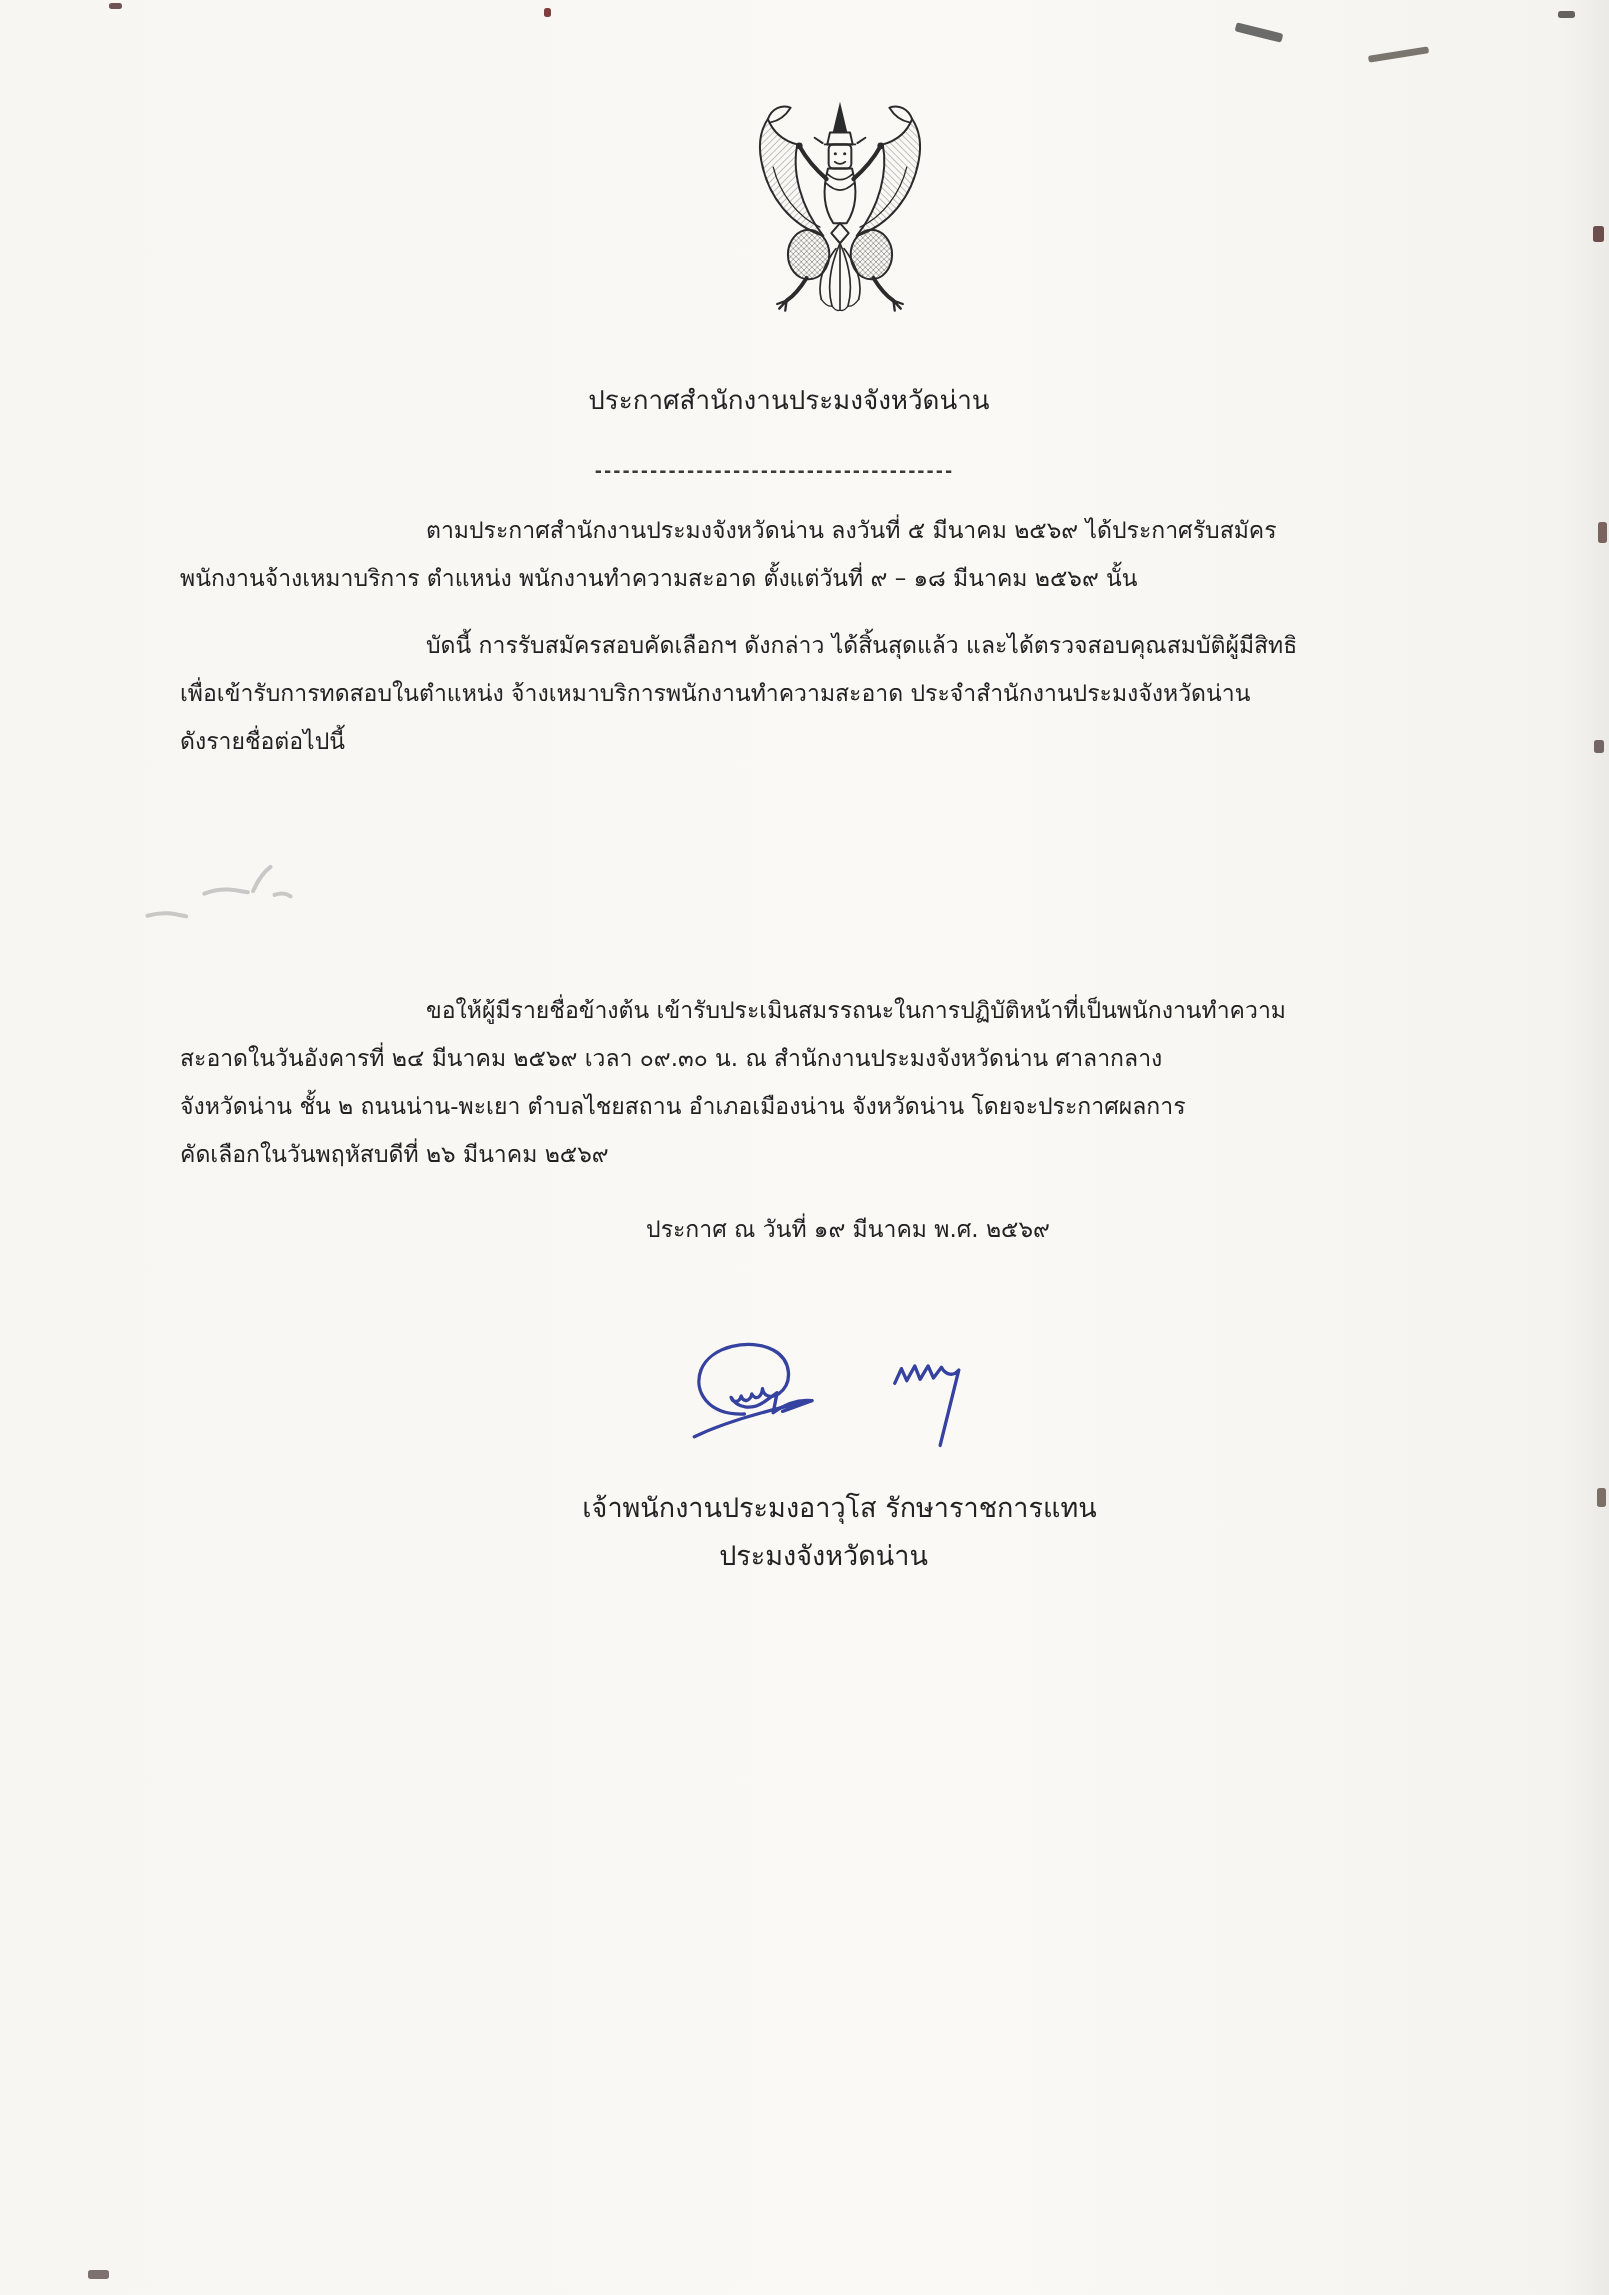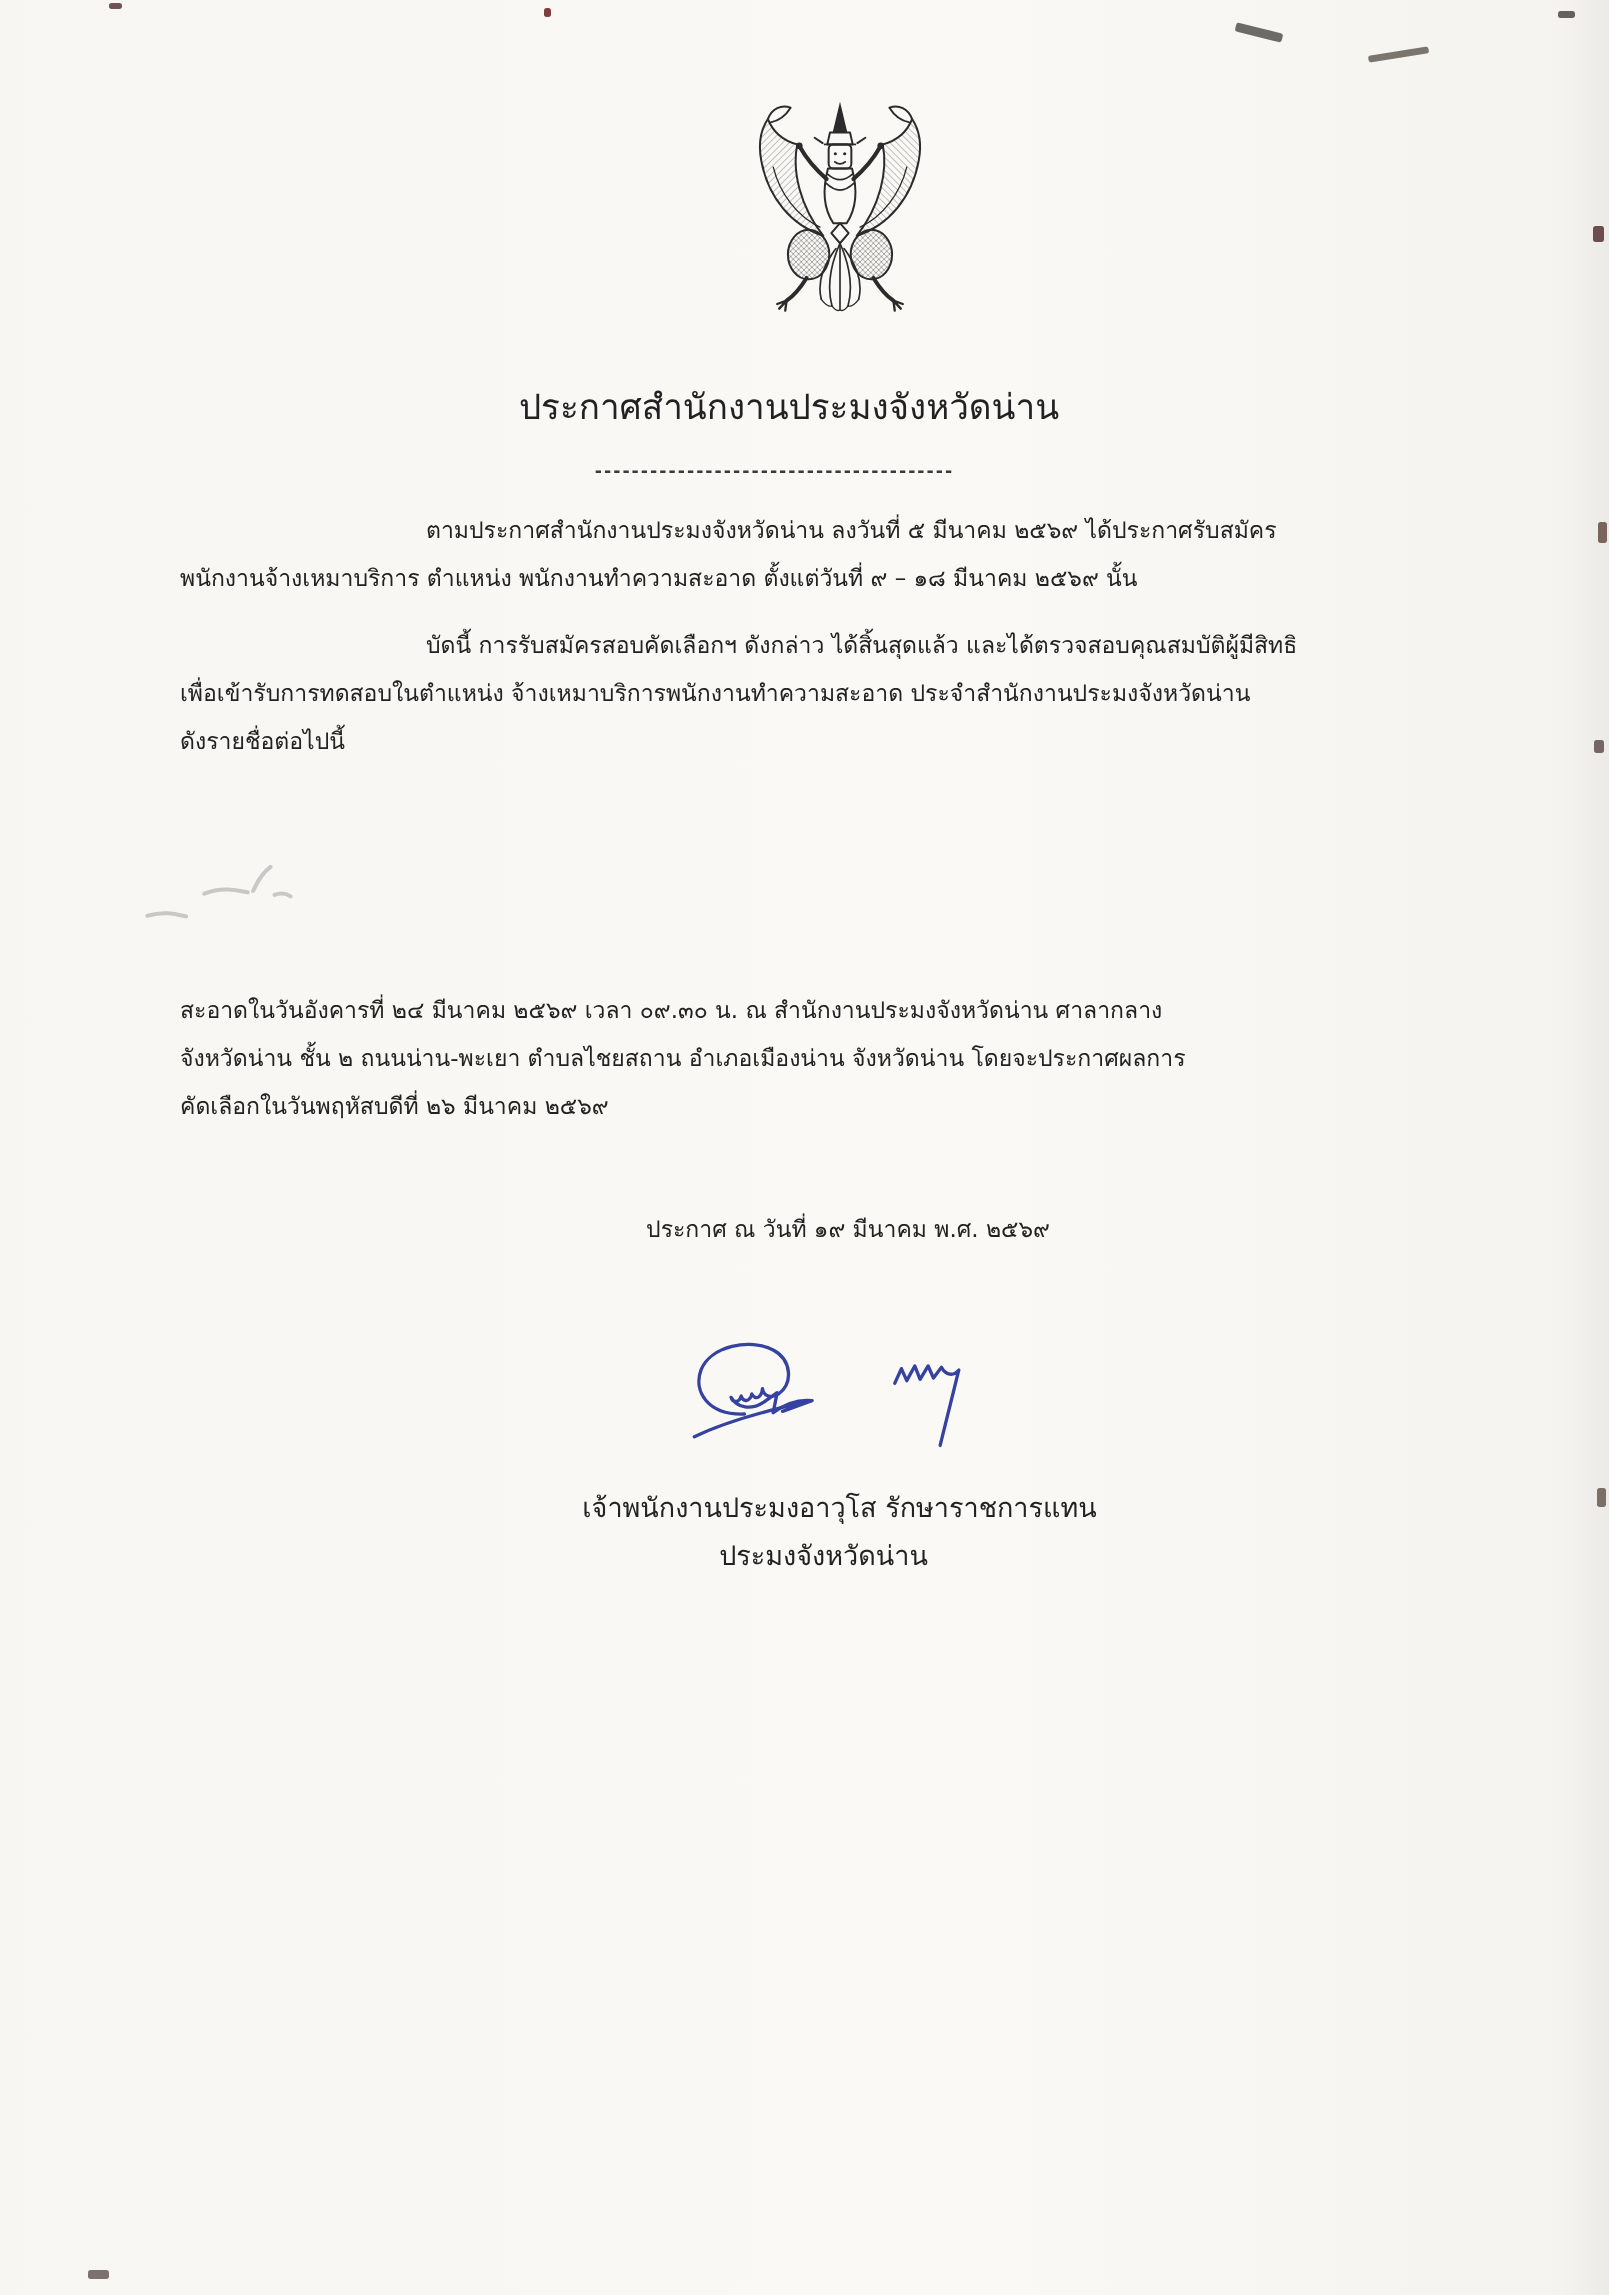--- a/index.html
+++ b/index.html
@@ -8,21 +8,21 @@
   .page {
     position:relative;
     width:1609px; height:2295px;
     margin:0 auto;
     background:linear-gradient(90deg,#f7f6f2 0%,#faf9f5 60%,#f4f3ef 97%,#eceae6 100%);
     color:var(--ink,#222);
     overflow:hidden;
   }
   .txt { position:absolute; font-size:27px; color:var(--ink,#222); white-space:nowrap; }
   .centered { left:0; width:100%; text-align:center; }
-  .title       { top:379px;  font-size:35px; padding-right:31px; }
+  .title       { top:379px;  font-size:26px; padding-right:31px; }
   .subject     { top:425px;  font-size:27px; padding-right:60px; }
   .divider     { top:461px;  font-size:17.4px; font-weight:bold; letter-spacing:2px; padding-right:60px; color:#3a3a3a; }
   .para { position:absolute; left:180px; width:1326px; font-size:23px; line-height:48px; color:var(--ink,#222);margin-top:12px; }
   .para .line { white-space:nowrap; }
   .para .indent { padding-left:246px; }
   .p1 { top:494px; }
   .p2 { top:609px; }
   .p3 { top:974px; }
   .roster {
     position:absolute; left:294px; top:797px; width:1148px;
@@ -146,20 +146,21 @@
 
   <svg class="smudge" viewBox="0 0 260 140" fill="none" stroke="#9a9a9a" stroke-width="6" stroke-linecap="round">
     <path d="M20,95 C45,88 60,92 78,96"></path>
     <path d="M105,62 C130,52 150,56 170,60"></path>
     <path d="M178,58 C186,40 196,28 204,22"></path>
     <path d="M210,64 C220,60 228,62 234,66"></path>
   </svg>
 
 
   <div class="para p3">
+    <div class="line indent">ขอให้ผู้มีรายชื่อข้างต้น เข้ารับประเมินสมรรถนะในการปฏิบัติหน้าที่เป็นพนักงานทำความ</div>
     <div class="line">สะอาดในวันอังคารที่ ๒๔ มีนาคม ๒๕๖๙ เวลา ๐๙.๓๐ น. ณ สำนักงานประมงจังหวัดน่าน ศาลากลาง</div>
     <div class="line">จังหวัดน่าน ชั้น ๒ ถนนน่าน-พะเยา ตำบลไชยสถาน อำเภอเมืองน่าน จังหวัดน่าน โดยจะประกาศผลการ</div>
     <div class="line">คัดเลือกในวันพฤหัสบดีที่ ๒๖ มีนาคม ๒๕๖๙</div>
   </div>
 
   <div class="txt centered dateline">ประกาศ ณ วันที่ ๑๙ มีนาคม พ.ศ. ๒๕๖๙</div>
 
   <svg class="signature" viewBox="0 0 545 170" fill="none" stroke="var(--sig,#3642a0)" stroke-width="5" stroke-linecap="round" stroke-linejoin="round">
     <path d="M95,118 C40,120 18,84 30,52 C44,16 104,4 138,22 C166,37 168,72 146,88 C136,95 124,92 122,80 C121,92 112,99 106,88 C104,98 94,102 90,91 C88,100 78,103 75,93 C84,110 106,112 124,100 L144,86 L138,116 C160,100 178,96 196,98"></path>
     <path d="M20,152 C70,128 130,112 196,98 L152,114"></path>

